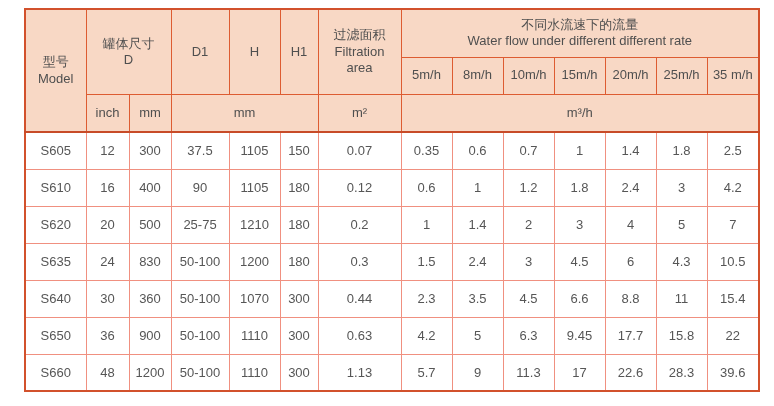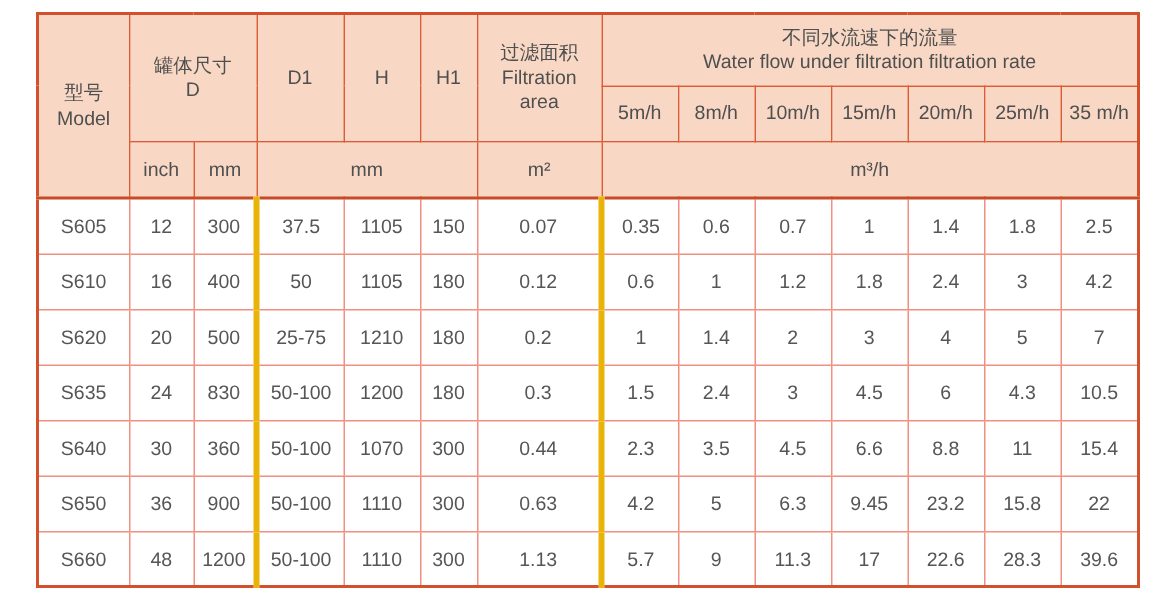--- a/index.html
+++ b/index.html
@@ -29,21 +29,21 @@
     border: 1px solid #dd5c32;
     color: #4f4f4f;
     line-height: 1.25;
   }
   thead { border-bottom: 2px solid #c84b28; }
   tbody td {
     background: #ffffff;
     border: 1px solid #f09080;
     color: #565656;
   }
-  tbody td.group-sep { border-left: 4px solid #eab308; }
+  tbody td.group-sep { border-left: 1px solid #eab308; }
   tr.hrow1 { height: 48px; }
   tr.hrow2 { height: 37px; }
   tr.hrow3 { height: 38px; margin-top: 26px; }
   tbody tr { height: 37px; }
   .preline { white-space: pre-line; }
 </style>
 </head>
 <body>
 
 <div class="page">
@@ -70,21 +70,21 @@
 Model</th>
         <th colspan="2" rowspan="2" class="preline">罐体尺寸
 D</th>
         <th rowspan="2">D1</th>
         <th rowspan="2">H</th>
         <th rowspan="2">H1</th>
         <th rowspan="2" class="preline">过滤面积
 Filtration
 area</th>
         <th colspan="7" class="preline">不同水流速下的流量
-Water flow under filtration filtration rate</th>
+Water flow under different different rate</th>
       </tr>
       <tr class="hrow2">
         <th>5m/h</th>
         <th>8m/h</th>
         <th>10m/h</th>
         <th>15m/h</th>
         <th>20m/h</th>
         <th>25m/h</th>
         <th>35 m/h</th>
       </tr>
@@ -110,21 +110,21 @@
           <td>0.7</td>
           <td>1</td>
           <td>1.4</td>
           <td>1.8</td>
           <td>2.5</td>
         </tr>
         <tr>
           <td>S610</td>
           <td>16</td>
           <td>400</td>
-          <td class="group-sep">50</td>
+          <td class="group-sep">90</td>
           <td>1105</td>
           <td>180</td>
           <td>0.12</td>
           <td class="group-sep">0.6</td>
           <td>1</td>
           <td>1.2</td>
           <td>1.8</td>
           <td>2.4</td>
           <td>3</td>
           <td>4.2</td>
@@ -182,21 +182,21 @@
           <td>36</td>
           <td>900</td>
           <td class="group-sep">50-100</td>
           <td>1110</td>
           <td>300</td>
           <td>0.63</td>
           <td class="group-sep">4.2</td>
           <td>5</td>
           <td>6.3</td>
           <td>9.45</td>
-          <td>23.2</td>
+          <td>17.7</td>
           <td>15.8</td>
           <td>22</td>
         </tr>
         <tr>
           <td>S660</td>
           <td>48</td>
           <td>1200</td>
           <td class="group-sep">50-100</td>
           <td>1110</td>
           <td>300</td>

